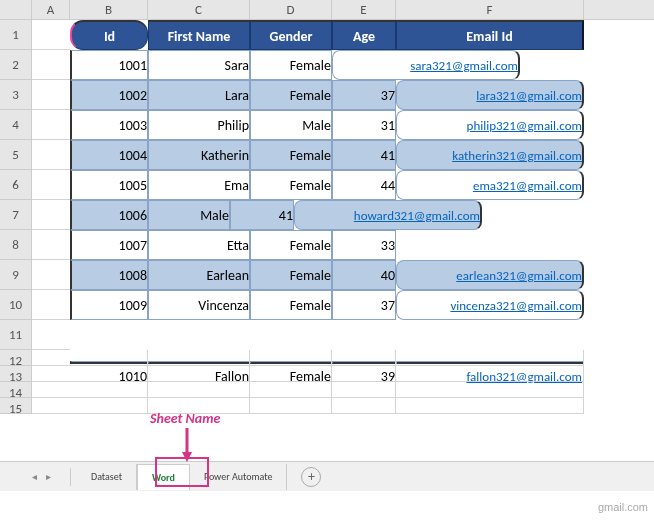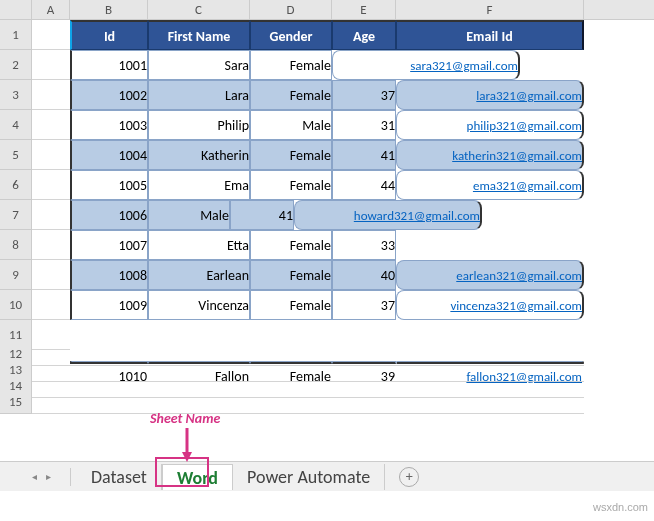--- a/index.html
+++ b/index.html
@@ -62,41 +62,41 @@
     .cell.col-A { border-right: none; }
     
     .tbl-header {
       background: #2f5496;
       color: #fff;
       font-weight: bold;
       text-align: center;
       border: 1px solid #1a3a6e;
       border-top: 2px solid #333;
     }
-    .tbl-header.first-col { border-left: 2px solid #0ea5e9; }
+    .tbl-header.first-col { border-left: 2px solid #ec4899; border-radius: 13px; }
     .tbl-header.last-col { border-right: 2px solid #0f172a; }
     
     .tbl-cell {
       text-align: right;
       border: 1px solid #8aa4c8;
       color: #000;
       background: #fff;
     }
     .tbl-cell.first-col { border-left: 2px solid #333; }
     .tbl-cell.last-col { border-right: 2px solid #333; border-radius: 8px; }
     .tbl-cell.last-row { border-bottom: 2px solid #333; margin-top: 41px; }
     .row-alt .tbl-cell { background: #b8cce4; }
     
     .email-link {
       color: #0563c1;
       text-decoration: underline;
       font-size: 13px;
     }
     
-    .empty-row { height: 16px; align-items: flex-end; }
+    .empty-row { height: 16px; }
     .empty-row .row-header { line-height: 22px; }
     .empty-row .cell { line-height: 22px; }
     
     .annotation {
       position: absolute;
       top: 410px;
       left: 150px;
       color: #d63384;
       font-weight: bold;
       font-style: italic;
@@ -146,21 +146,21 @@
     .tab-sep {
       width: 1px;
       height: 18px;
       background: #ccc;
       margin: 0 6px;
     }
     .tab {
       padding: 0 14px;
       height: 26px;
       line-height: 26px;
-      font-size: 18px;
+      font-size: 10px;
       color: #444;
       border-right: 1px solid #ccc;
       cursor: pointer;
     }
     .tab.active {
       background: #fff;
       color: #1e7e34;
       font-weight: bold;
       border-top: 1px solid #ccc;
       border-left: 1px solid #ccc;
@@ -348,13 +348,13 @@
     <span class="tab-nav-btn">◂</span>
     <span class="tab-nav-btn">▸</span>
   </div>
   <div class="tab-sep"></div>
   <div class="tab">Dataset</div>
   <div class="tab active">Word</div>
   <div class="tab">Power Automate</div>
   <div class="tab-add">+</div>
 </div>
 
-<div class="watermark">wsxdn.com</div>
+<div class="watermark">gmail.com</div>
 
 </body></html>

